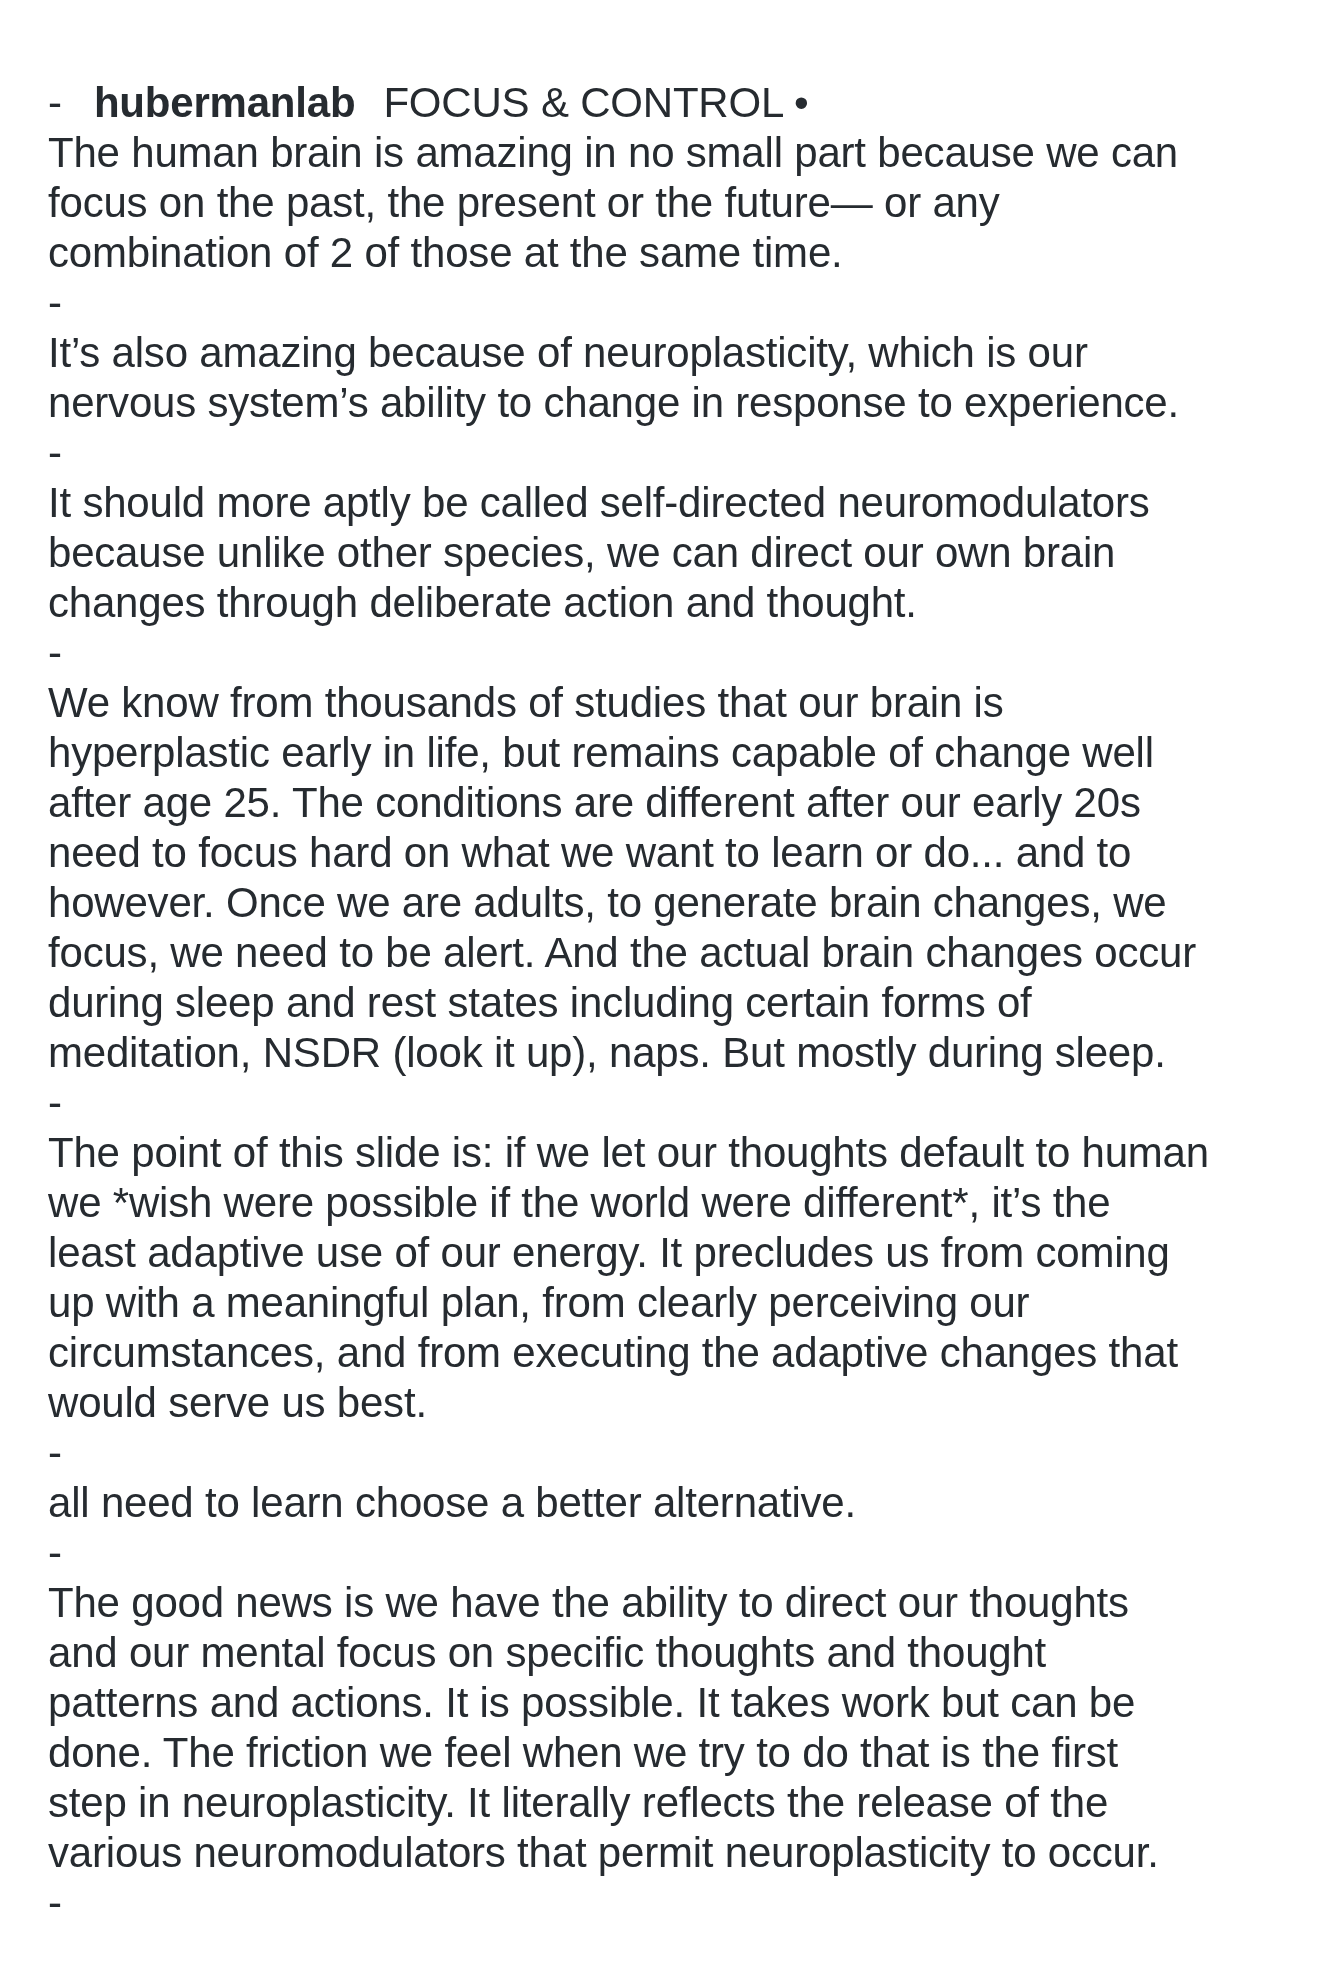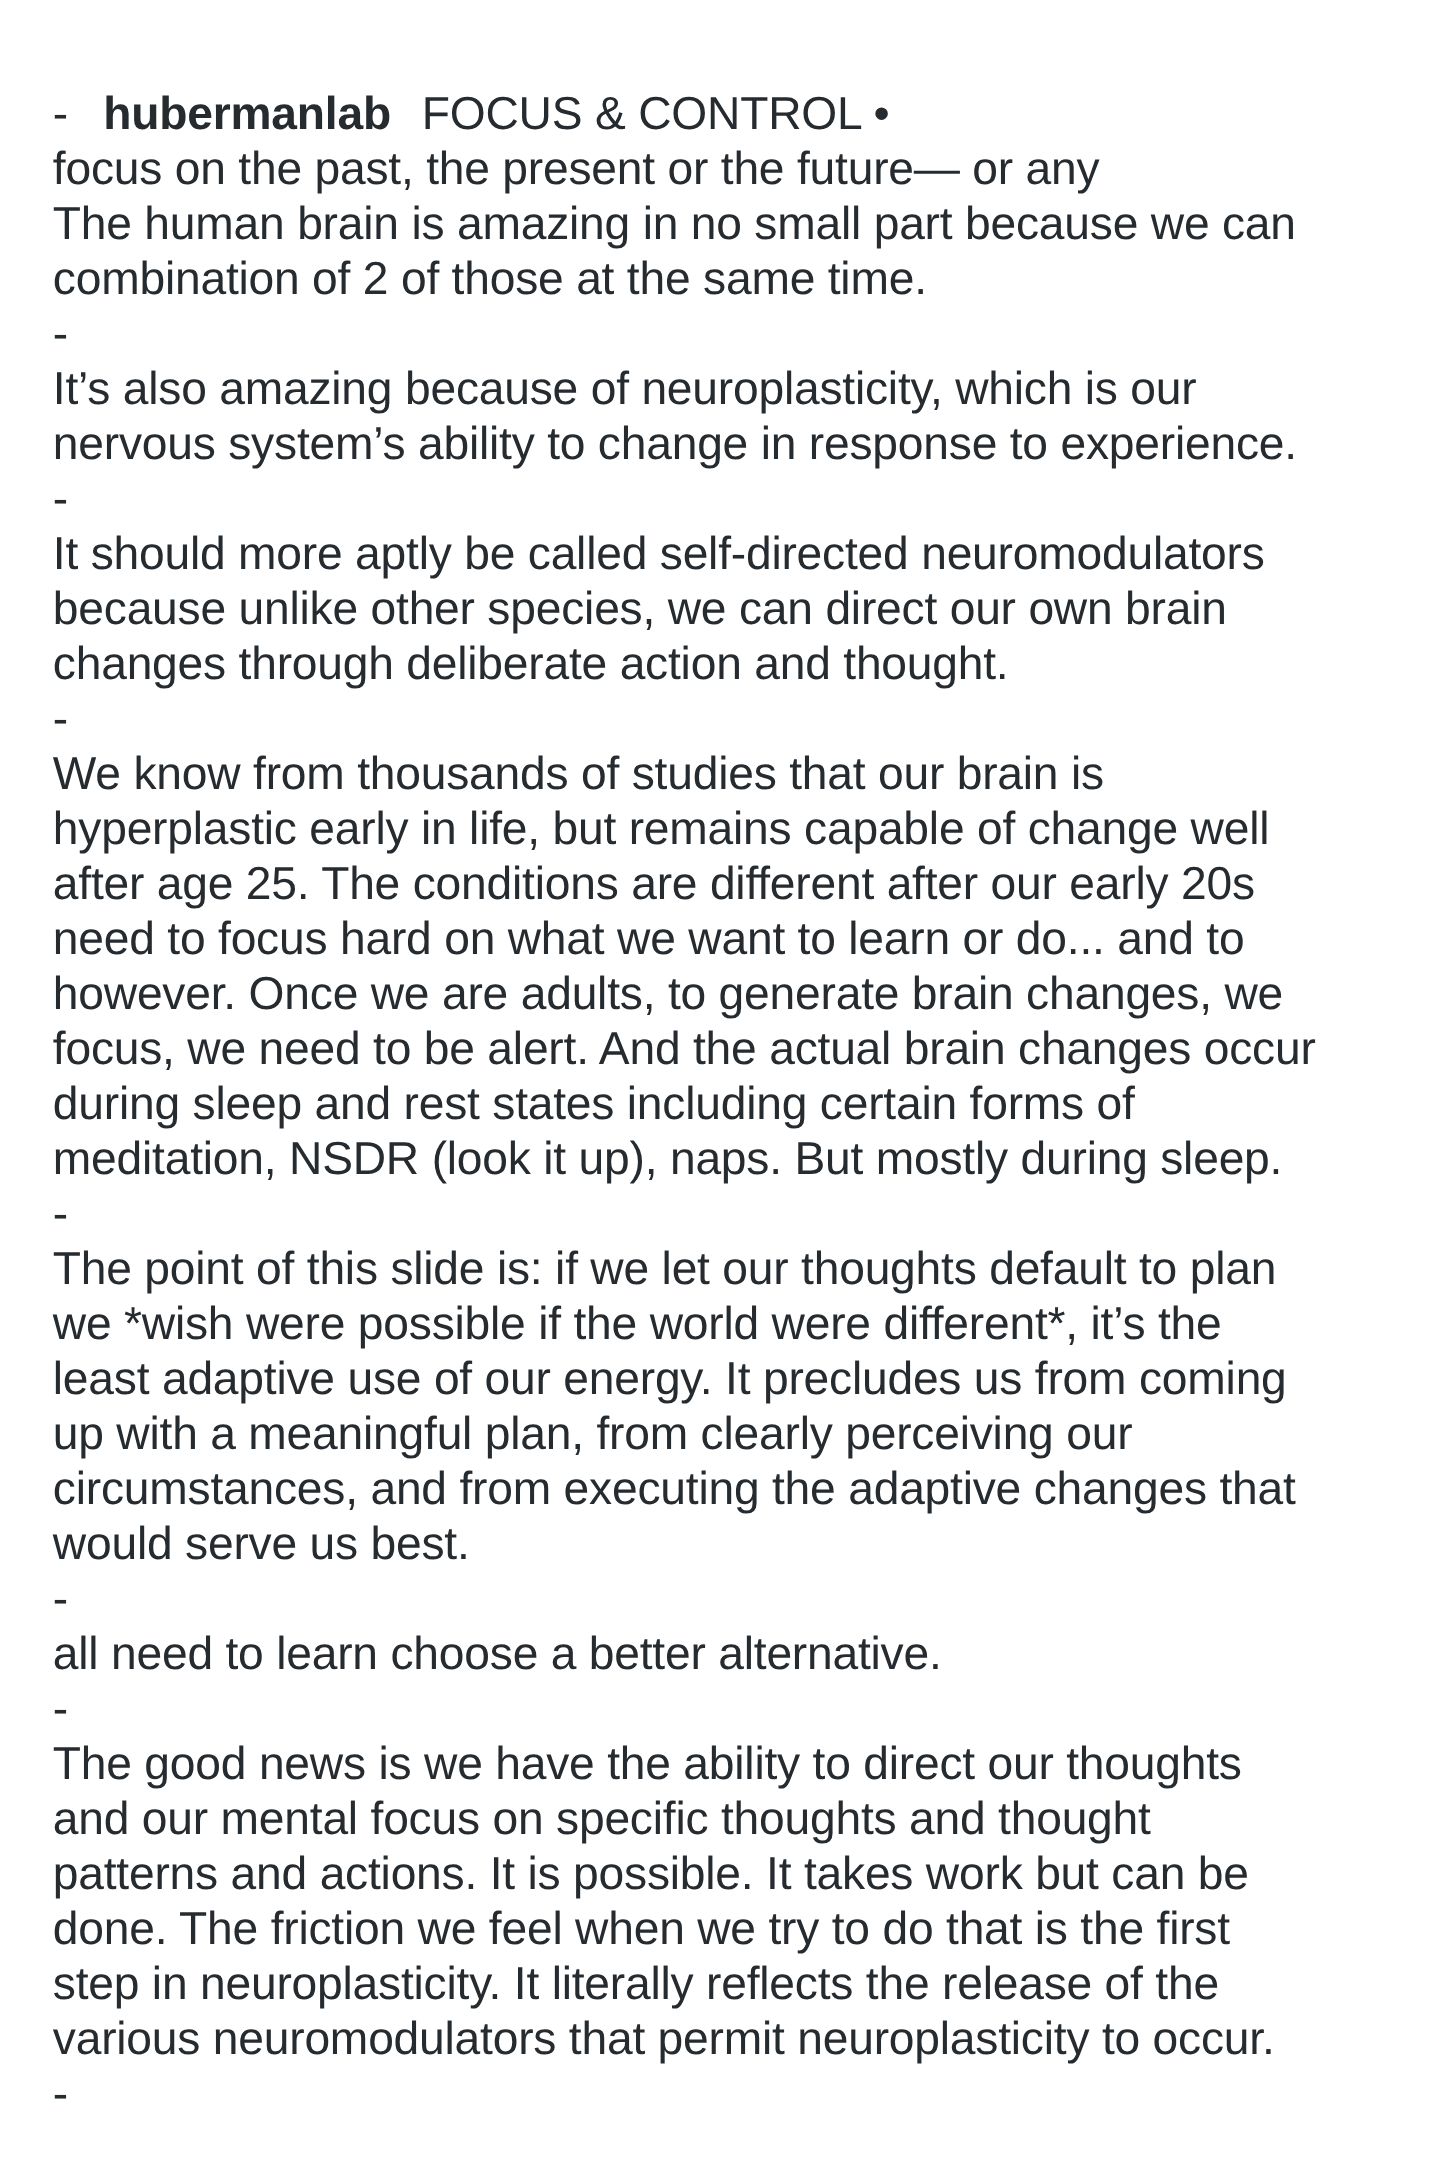--- a/index.html
+++ b/index.html
@@ -37,41 +37,41 @@
 </style>
 </head>
 <body>
 
 <div class="caption">
   <div class="line header-line">
     <span class="author">hubermanlab</span><span class="title">FOCUS &amp; CONTROL •</span>
   </div>
   <div>
       <div class="line divider">-</div>
+      <div class="line">The human brain is amazing in no small part because we can</div>
       <div class="line">focus on the past, the present or the future— or any</div>
-      <div class="line">The human brain is amazing in no small part because we can</div>
       <div class="line">combination of 2 of those at the same time.</div>
       <div class="line divider">-</div>
       <div class="line">It’s also amazing because of neuroplasticity, which is our</div>
       <div class="line">nervous system’s ability to change in response to experience.</div>
       <div class="line divider">-</div>
       <div class="line">It should more aptly be called self-directed neuromodulators</div>
       <div class="line">because unlike other species, we can direct our own brain</div>
       <div class="line">changes through deliberate action and thought.</div>
       <div class="line divider">-</div>
       <div class="line">We know from thousands of studies that our brain is</div>
       <div class="line">hyperplastic early in life, but remains capable of change well</div>
       <div class="line">after age 25. The conditions are different after our early 20s</div>
       <div class="line">need to focus hard on what we want to learn or do... and to</div>
       <div class="line">however. Once we are adults, to generate brain changes, we</div>
       <div class="line">focus, we need to be alert. And the actual brain changes occur</div>
       <div class="line">during sleep and rest states including certain forms of</div>
       <div class="line">meditation, NSDR (look it up), naps. But mostly during sleep.</div>
       <div class="line divider">-</div>
-      <div class="line">The point of this slide is: if we let our thoughts default to plan</div>
+      <div class="line">The point of this slide is: if we let our thoughts default to human</div>
       <div class="line">we *wish were possible if the world were different*, it’s the</div>
       <div class="line">least adaptive use of our energy. It precludes us from coming</div>
       <div class="line">up with a meaningful plan, from clearly perceiving our</div>
       <div class="line">circumstances, and from executing the adaptive changes that</div>
       <div class="line">would serve us best.</div>
       <div class="line divider">-</div>
       <div class="line">all need to learn choose a better alternative.</div>
       <div class="line divider">-</div>
       <div class="line">The good news is we have the ability to direct our thoughts</div>
       <div class="line">and our mental focus on specific thoughts and thought</div>

